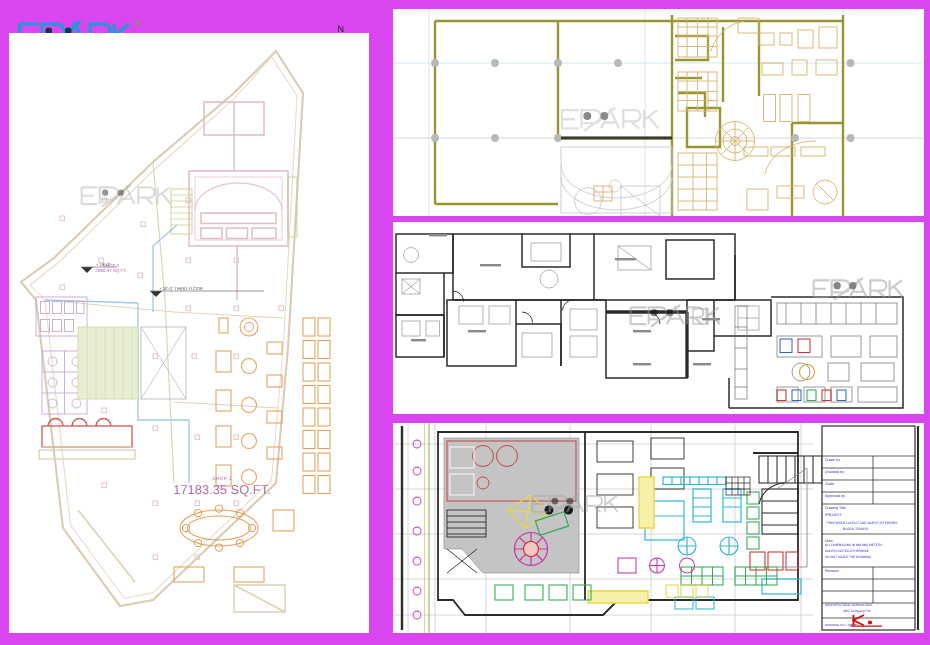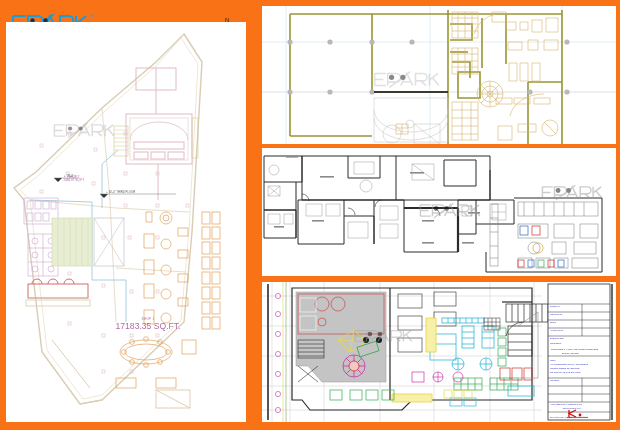--- a/index.html
+++ b/index.html
@@ -1,19 +1,19 @@
 <!DOCTYPE html>
 <html><head>
 <meta charset="utf-8">
 <style>
   html,body{margin:0;padding:0;background:#ffffff;}
   body{width:620px;height:430px;position:relative;overflow:hidden;
        font-family:"Liberation Sans",sans-serif;}
 
-  .stage{position:absolute;left:0;top:0;width:620px;height:430px;background:#f97316;}
+  .stage{position:absolute;left:0;top:0;width:620px;height:430px;background:#d946ef;}
 
   
   .logo{position:absolute;left:10px;top:10px;width:92px;height:26px;}
   .logo svg{display:block;}
 
   
   .north{position:absolute;left:212px;top:18px;width:26px;height:40px;}
   .north .nlbl{position:absolute;left:13px;top:-1px;font-size:6px;color:#222;
        font-family:"Liberation Sans",sans-serif;}
 

